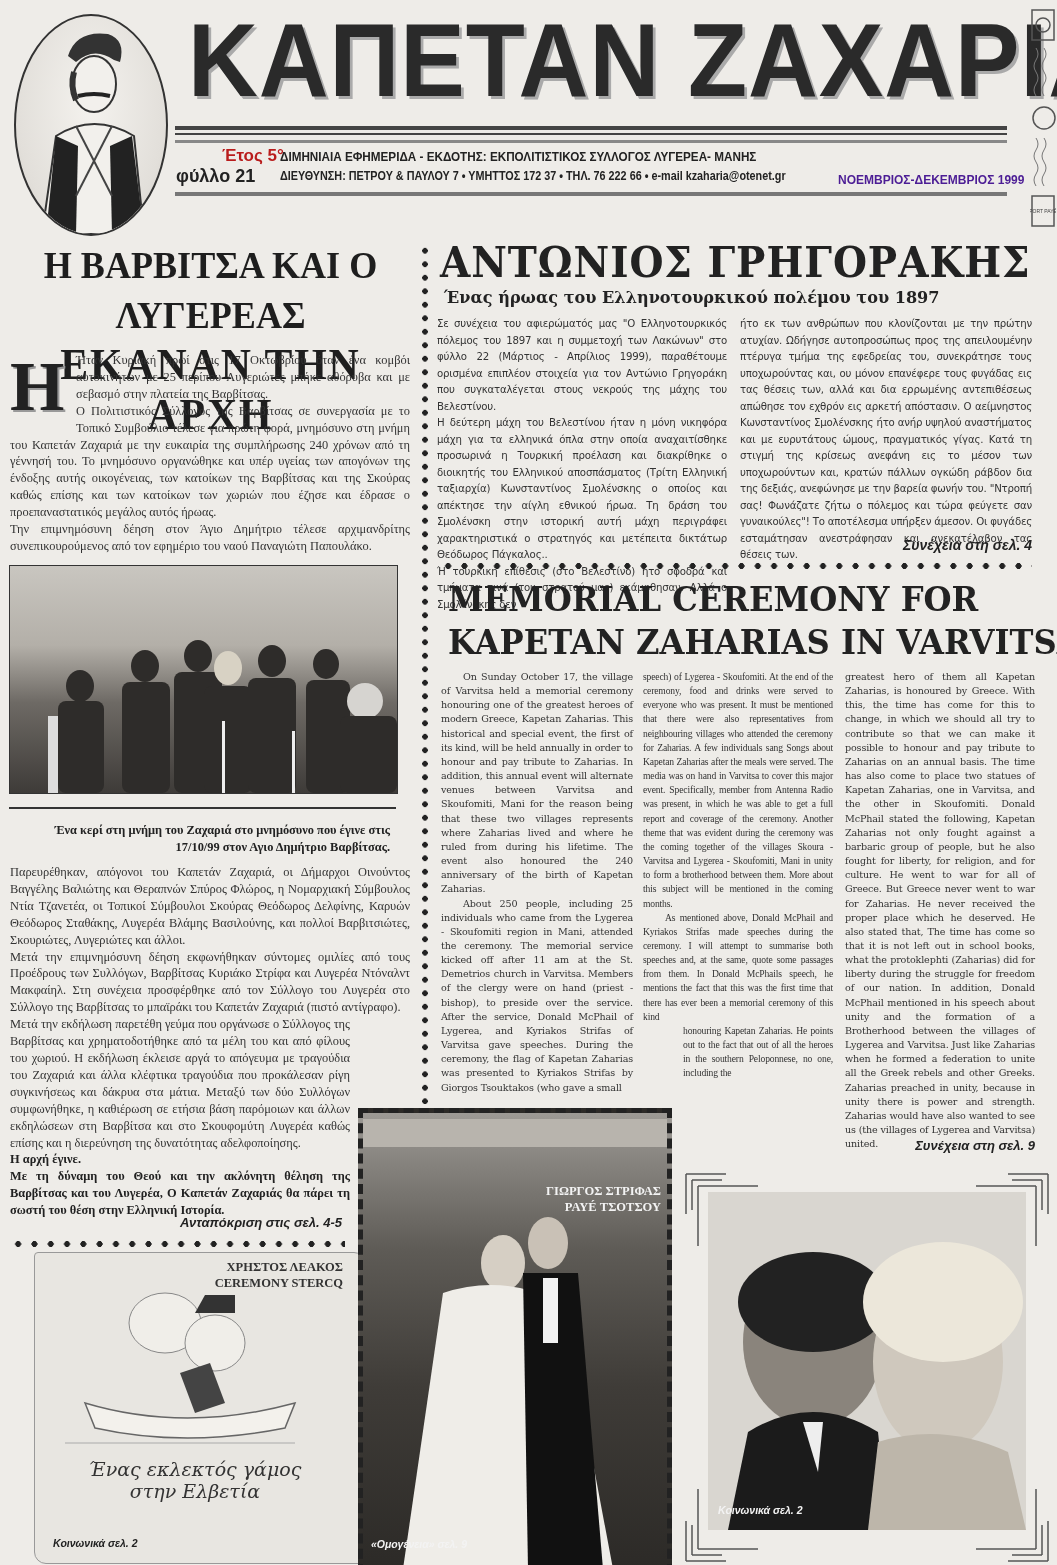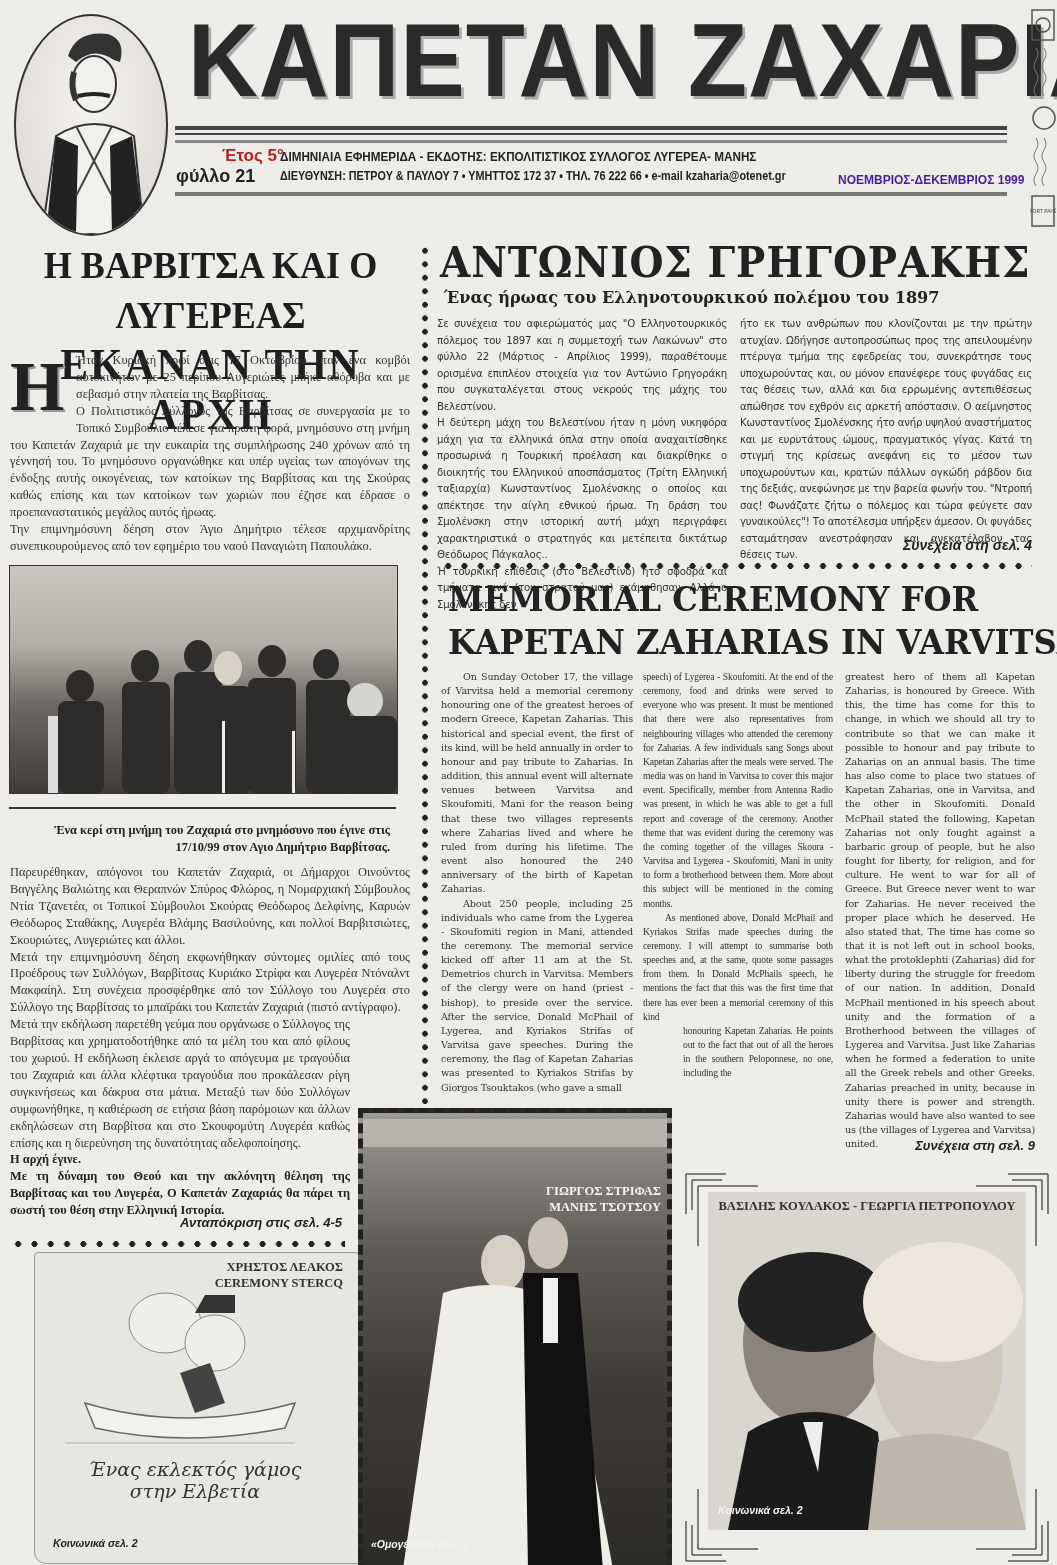--- a/index.html
+++ b/index.html
@@ -275,21 +275,21 @@
 <div class="abs" style="left:358px;top:1108px;width:304px;height:456px;border:5px dashed #222;background:linear-gradient(180deg,#9d9a95 0%,#5e5b56 30%,#3f3c38 60%,#2c2a27 100%);overflow:hidden;">
   <div class="abs" style="left:0;top:6px;width:100%;height:28px;background:#b8b4ad;"></div>
   <svg class="abs" style="left:0;top:0;" width="304" height="456" viewBox="0 0 304 456">
     <ellipse cx="140" cy="150" rx="22" ry="28" fill="#d6cfc4"></ellipse>
     <path d="M80 180 Q140 160 200 190 L250 456 L40 456 Z" fill="#efede8"></path>
     <ellipse cx="185" cy="130" rx="20" ry="26" fill="#c9c1b6"></ellipse>
     <path d="M160 160 L215 160 L240 456 L165 456 Z" fill="#111"></path>
     <path d="M180 165 L195 165 L195 230 L180 230 Z" fill="#f2f2f2"></path>
   </svg>
   <div class="abs wedding-label" style="right:6px;top:70px;color:#f3f3f3;">ΓΙΩΡΓΟΣ ΣΤΡΙΦΑΣ</div>
-  <div class="abs wedding-label" style="right:6px;top:86px;color:#f3f3f3;">ΜΑΝΗΣ ΤΣΟΤΣΟΥ</div>
+  <div class="abs wedding-label" style="right:6px;top:86px;color:#f3f3f3;">PAYÉ ΤΣΟΤΣΟΥ</div>
   <div class="abs photo-label" style="left:8px;top:425px;color:#f3f3f3;">«Ομογένεια» σελ. 9</div>
 </div>
 
 <div class="abs" style="left:682px;top:1170px;width:370px;height:395px;">
   <svg class="abs" style="left:0;top:0;" width="370" height="395" viewBox="0 0 370 395">
     <g stroke="#555" stroke-width="1.5" fill="none">
       <path d="M4 4 h40 M4 4 v40 M10 10 h30 M10 10 v30 M16 16 v60 M16 16 h60"></path>
       <path d="M366 4 h-40 M366 4 v40 M360 10 h-30 M360 10 v30 M354 16 v60 M354 16 h-60"></path>
       <path d="M4 391 h40 M4 391 v-40 M10 385 h30 M10 385 v-30 M16 379 v-60 M16 379 h60"></path>
       <path d="M366 391 h-40 M366 391 v-40 M360 385 h-30 M360 385 v-30 M354 379 v-60 M354 379 h-60"></path>
@@ -298,16 +298,15 @@
   <div class="abs" style="left:26px;top:22px;width:318px;height:338px;background:#d9d6d0;overflow:hidden;">
     <svg width="318" height="338" viewBox="0 0 318 338">
       <ellipse cx="105" cy="150" rx="70" ry="85" fill="#8a847c"></ellipse>
       <ellipse cx="105" cy="110" rx="75" ry="50" fill="#222"></ellipse>
       <path d="M40 240 Q105 200 170 240 L180 338 L20 338 Z" fill="#1b1b1b"></path>
       <path d="M95 230 L115 230 L110 280 Z" fill="#eee"></path>
       <ellipse cx="230" cy="170" rx="65" ry="90" fill="#cfc8bd"></ellipse>
       <ellipse cx="235" cy="110" rx="80" ry="60" fill="#ece7da"></ellipse>
       <path d="M170 250 Q235 230 300 260 L318 338 L160 338 Z" fill="#bdb6aa"></path>
     </svg>
-    <div class="abs wedding-label" style="left:0;top:2px;width:318px;text-align:center;background:#d9d6d0;padding:4px 0;">ΒΑΣΙΛΗΣ ΚΟΥΛΑΚΟΣ - ΓΕΩΡΓΙΑ ΠΕΤΡΟΠΟΥΛΟΥ</div>
     <div class="abs photo-label" style="left:10px;top:312px;color:#f3f3f3;">Κοινωνικά σελ. 2</div>
   </div>
 </div>
 
 </body></html>

